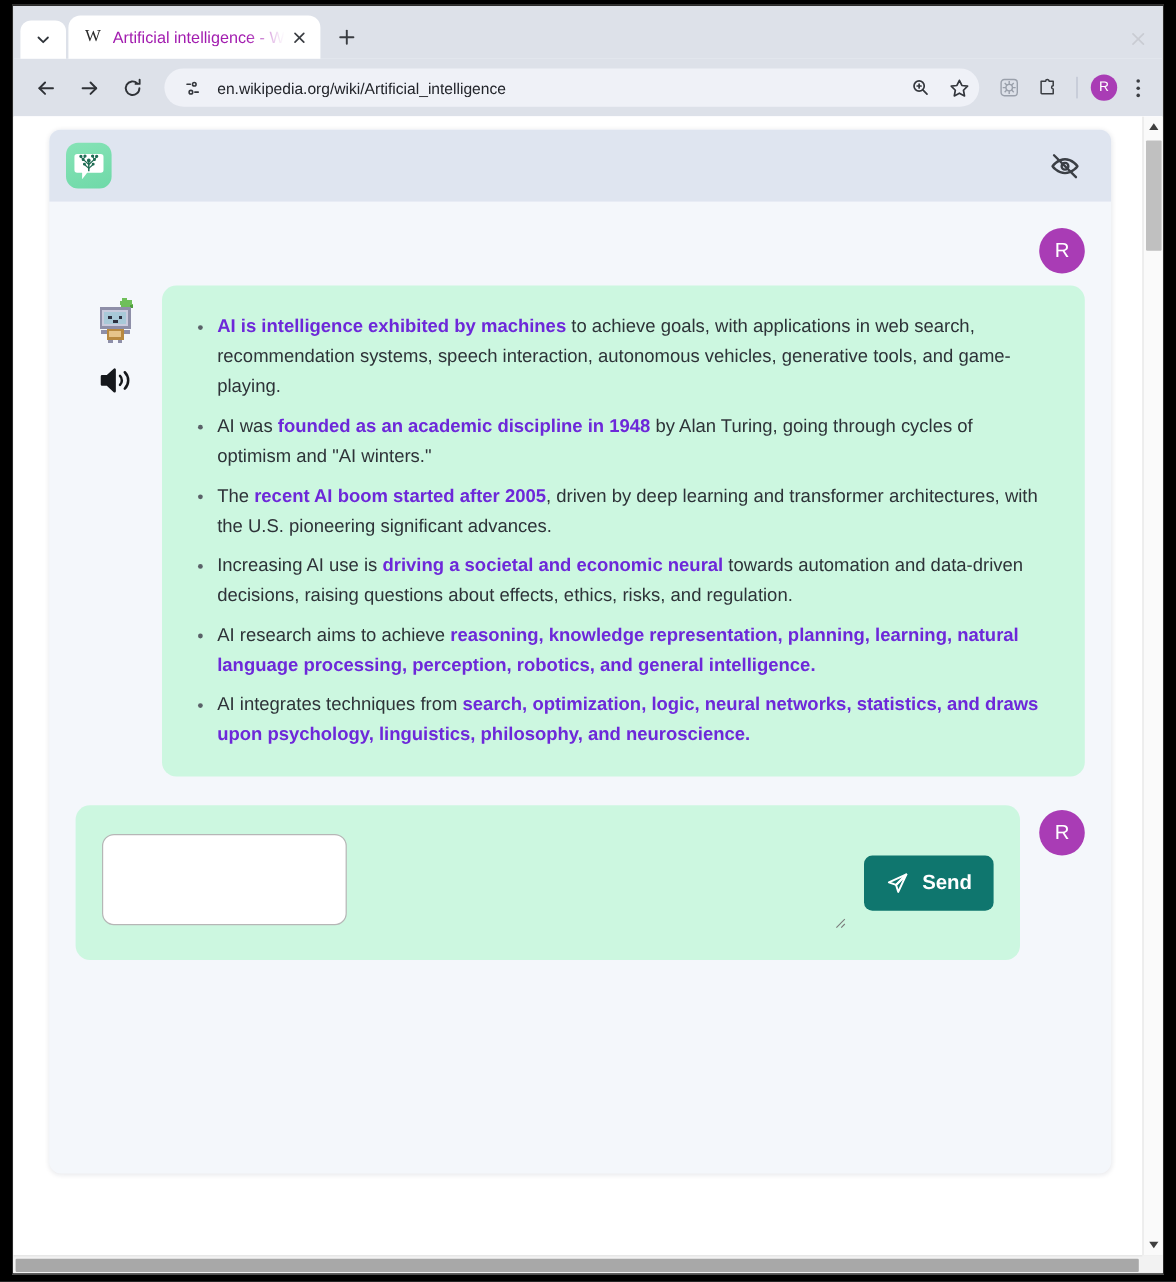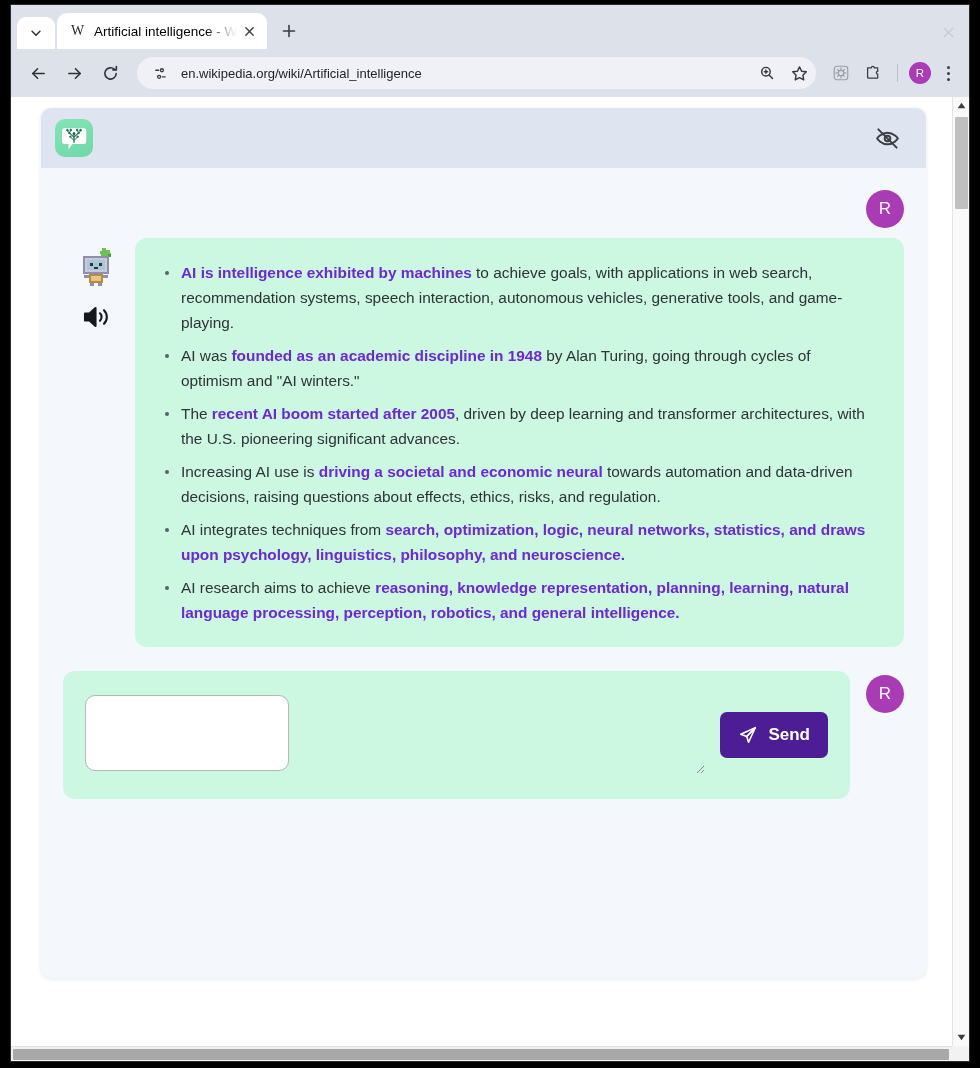--- a/index.html
+++ b/index.html
@@ -63,21 +63,21 @@
     align-items: center;
     justify-content: center;
     font-family: "Liberation Serif", serif;
     font-size: 14px;
     color: #2a2a2a;
     flex: 0 0 auto;
   }
   .tab-title {
     flex: 1 1 auto;
     font-size: 13.5px;
-    color: #000000;
+    color: #a21caf;
     white-space: nowrap;
     overflow: hidden;
     margin-left: 8px;
     -webkit-mask-image: linear-gradient(to right, #000 78%, rgba(0,0,0,0.15) 96%, rgba(0,0,0,0) 100%);
     mask-image: linear-gradient(to right, #000 78%, rgba(0,0,0,0.15) 96%, rgba(0,0,0,0) 100%);
   }
   .tab-close {
     width: 20px; height: 20px;
     display: flex; align-items: center; justify-content: center;
     color: #3a3d42;
@@ -350,21 +350,21 @@
     position: relative;
   }
   .input-wrap { position: relative; flex: 1 1 auto; }
   .resize-grip {
     position: absolute;
     right: 3px; bottom: 3px;
     width: 12px; height: 12px;
     pointer-events: none;
   }
   .send-btn {
-    background: #4c1d95;
+    background: #0f766e;
     color: #ffffff;
     border: none;
     border-radius: 7px;
     height: 46px;
     padding: 0 18px;
     display: flex;
     align-items: center;
     gap: 10px;
     font-family: "Liberation Sans", sans-serif;
     font-size: 17px;
@@ -625,22 +625,22 @@
                 </svg>
               </div>
             </div>
 
             <div class="bubble bot-bubble">
               <ul class="bullets">
                 <li><b>AI is intelligence exhibited by machines</b><span> to achieve goals, with applications in web search, recommendation systems, speech interaction, autonomous vehicles, generative tools, and game-playing.</span></li>
                 <li><span>AI was </span><b>founded as an academic discipline in 1948</b><span> by Alan Turing, going through cycles of optimism and "AI winters."</span></li>
                 <li><span>The </span><b>recent AI boom started after 2005</b><span>, driven by deep learning and transformer architectures, with the U.S. pioneering significant advances.</span></li>
                 <li><span>Increasing AI use is </span><b>driving a societal and economic neural</b><span> towards automation and data-driven decisions, raising questions about effects, ethics, risks, and regulation.</span></li>
+                <li><span>AI research aims to achieve </span><b>reasoning, knowledge representation, planning, learning, natural language processing, perception, robotics, and general intelligence.</b></li>
                 <li><span>AI integrates techniques from </span><b>search, optimization, logic, neural networks, statistics, and draws upon psychology, linguistics, philosophy, and neuroscience.</b></li>
-                <li><span>AI research aims to achieve </span><b>reasoning, knowledge representation, planning, learning, natural language processing, perception, robotics, and general intelligence.</b></li>
               </ul>
             </div>
           </div>
 
           <div class="composer-row">
             <div class="composer-bubble">
               <div class="input-wrap">
                 <textarea class="composer-input" placeholder="" style=""></textarea>
                 <span class="resize-grip">
                   <svg width="12" height="12" viewBox="0 0 12 12" stroke="#7a7a7a" stroke-width="0.9">

